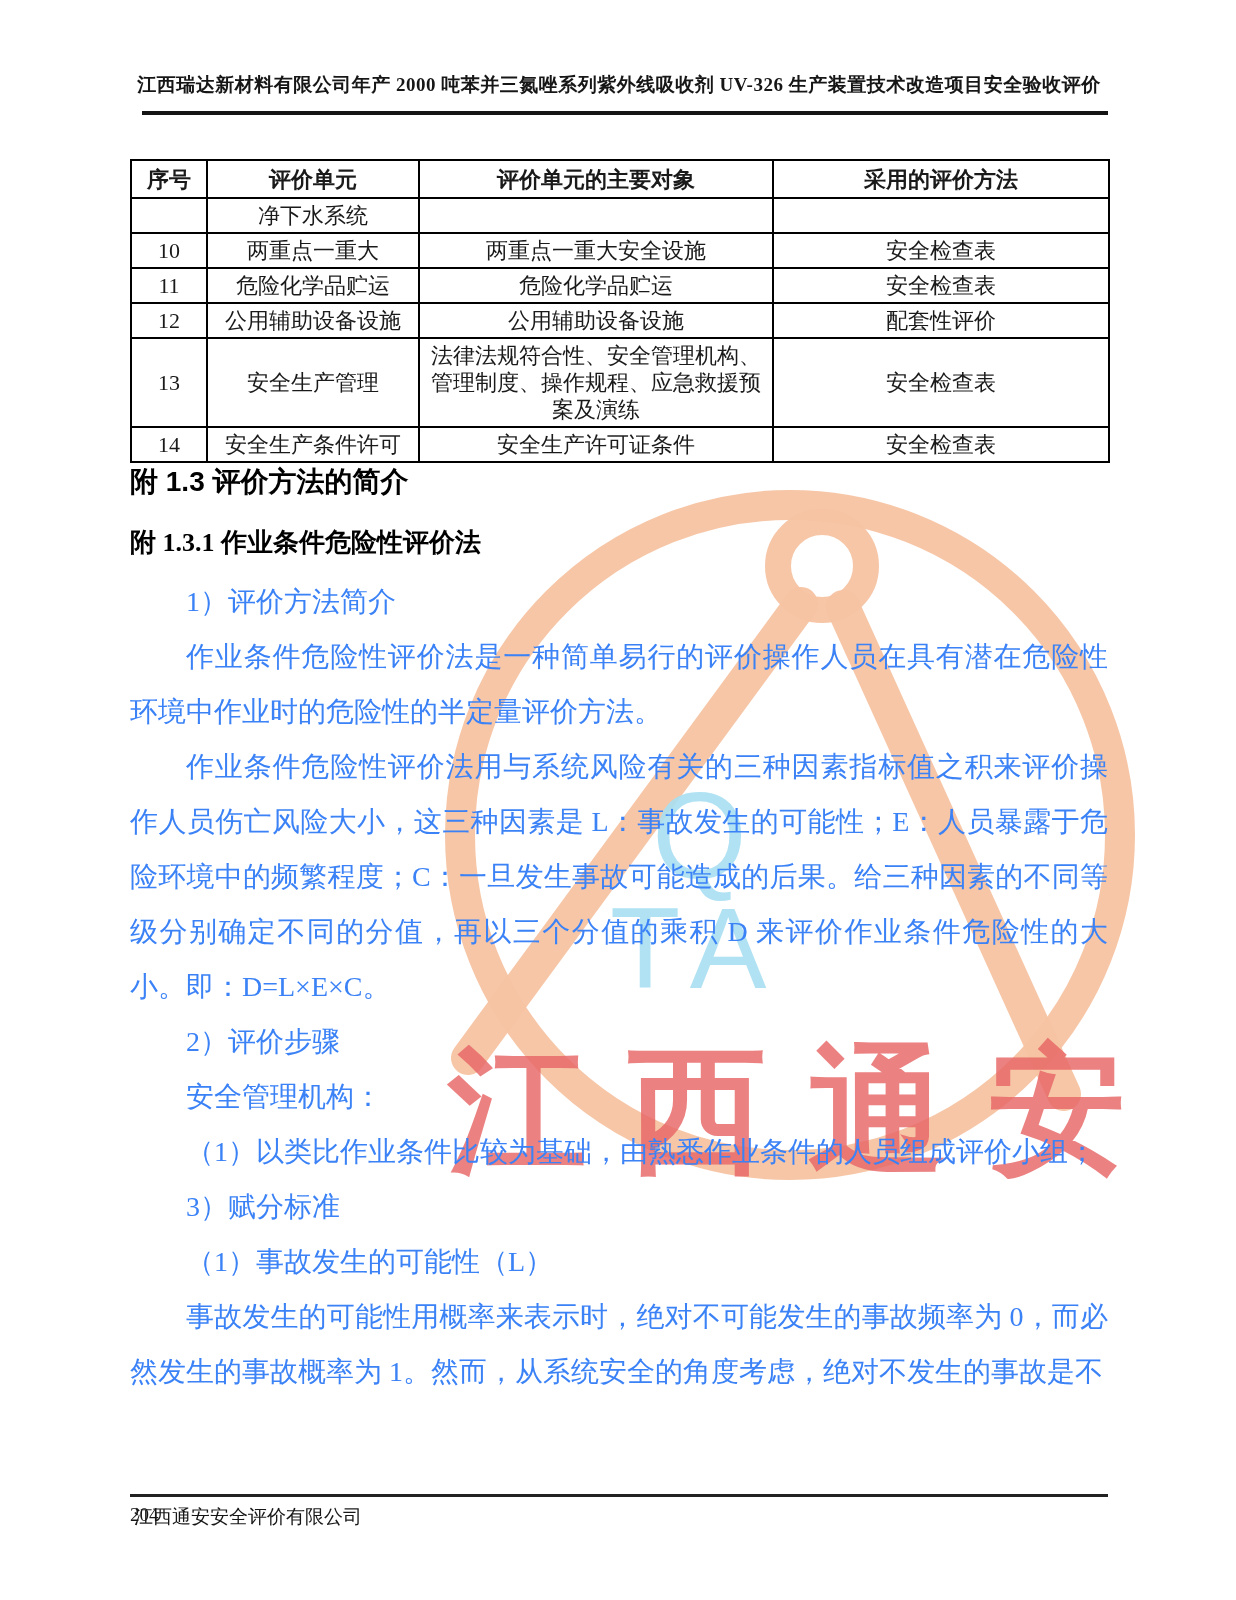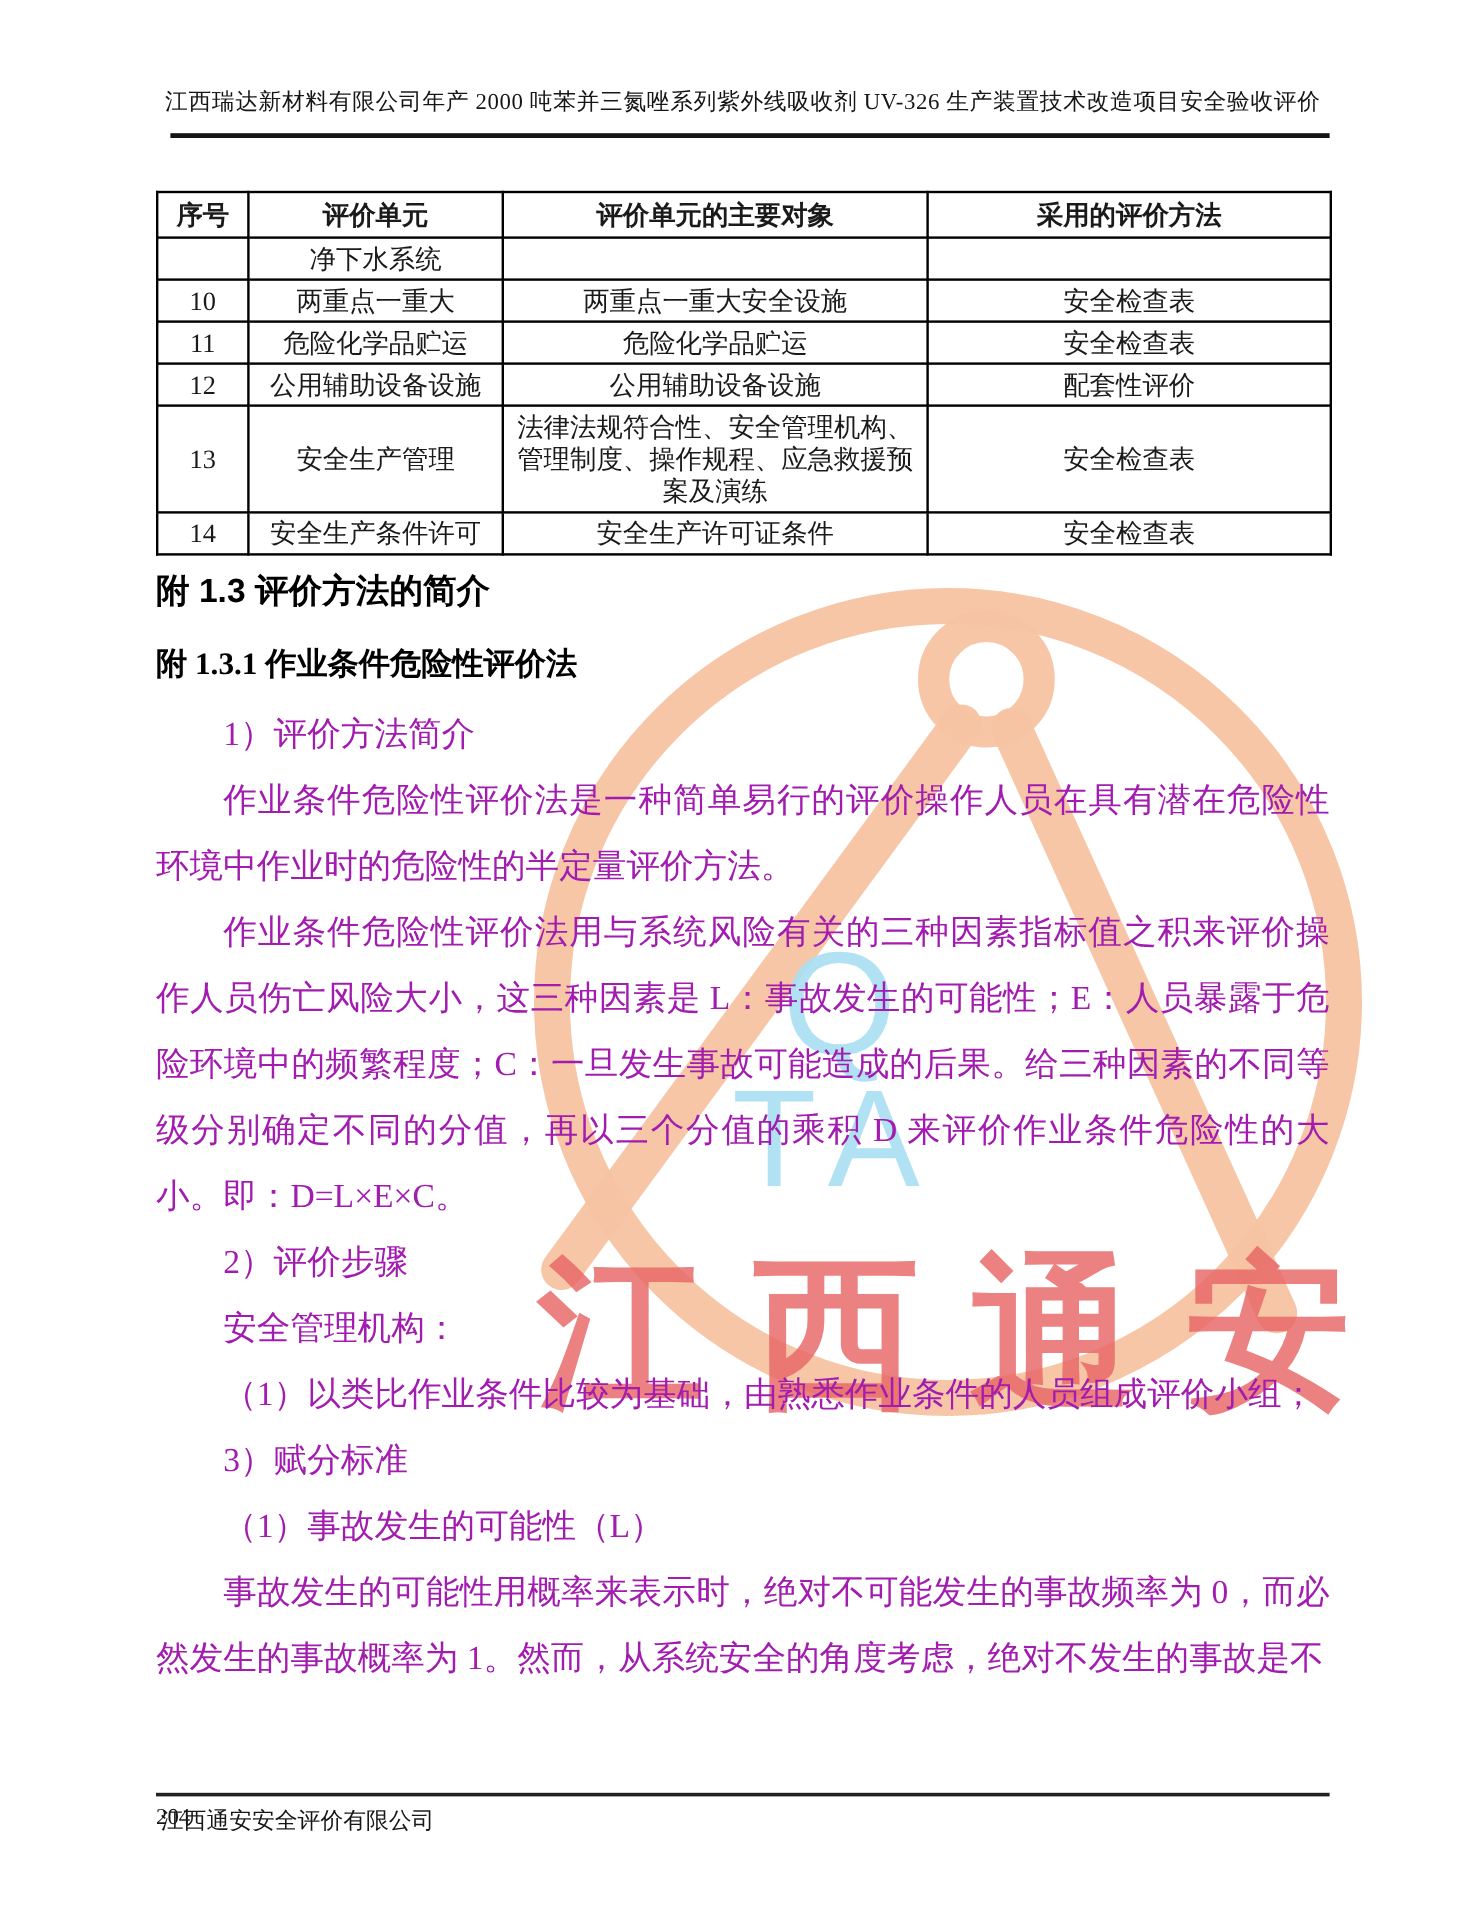--- a/index.html
+++ b/index.html
@@ -24,20 +24,21 @@
   }
   .content {
     position: relative; z-index: 1;
     padding: 72px 128px 0 130px;
   }
   .doc-header {
     text-align: center;
     font-size: 19px;
     letter-spacing: 0.5px;
     color: #161616;
+    font-weight: bold;
   }
   .header-rule {
     border: none;
     border-top: 4px solid #141414;
     margin: 13px 0 0 12px;
   }
   table.eval-table {
     border-collapse: collapse;
     margin-top: 44px;
     width: 978px;
@@ -53,41 +54,40 @@
     overflow: hidden;
   }
   table.eval-table th {
     font-family: "Liberation Sans", "DejaVu Sans", sans-serif;
     font-weight: bold;
     height: 38px;
     font-size: 22px;
   }
   table.eval-table td { height: 33px; }
   .h1 {
-    margin-top: 11px;
     font-family: "Liberation Sans", "DejaVu Sans", sans-serif;
     font-weight: bold;
     font-size: 28px;
     color: #000;
   }
   .h2 {
     margin-top: 24px;
     font-family: "Liberation Serif", "DejaVu Serif", serif;
     font-weight: bold;
     font-size: 26px;
     color: #000;
   }
   .body-text { margin-top: 14px; }
   .body-text p {
     margin: 0;
     font-size: 28px;
     line-height: 55px;
     text-indent: 2em;
     text-align: justify;
-    color: #a21caf;
+    color: #3b82f6;
   }
   .footer {
     position: absolute;
     left: 130px; right: 128px;
     top: 1494px;
     z-index: 1;
     border-top: 3px solid #222;
     padding-top: 5px;
     font-size: 19px;
     color: #161616;

